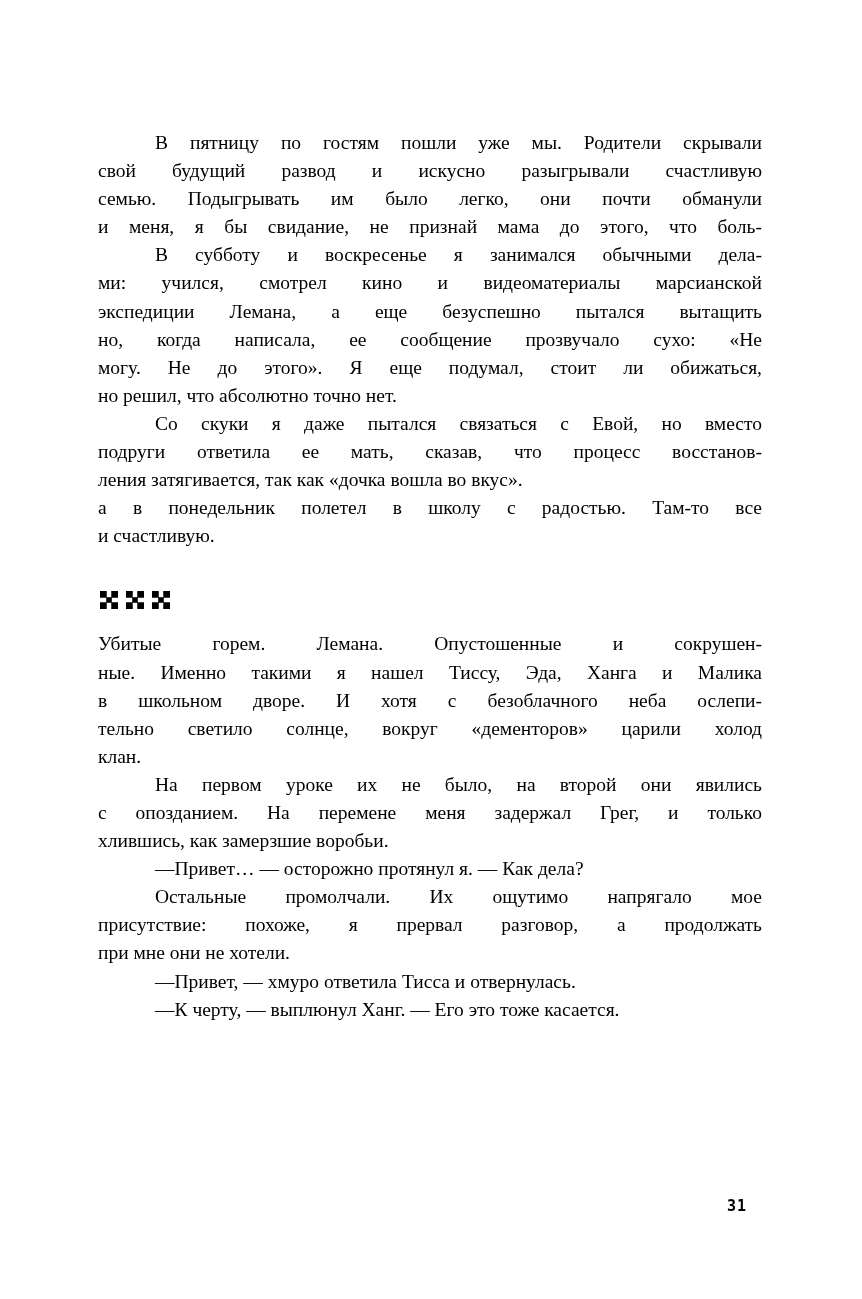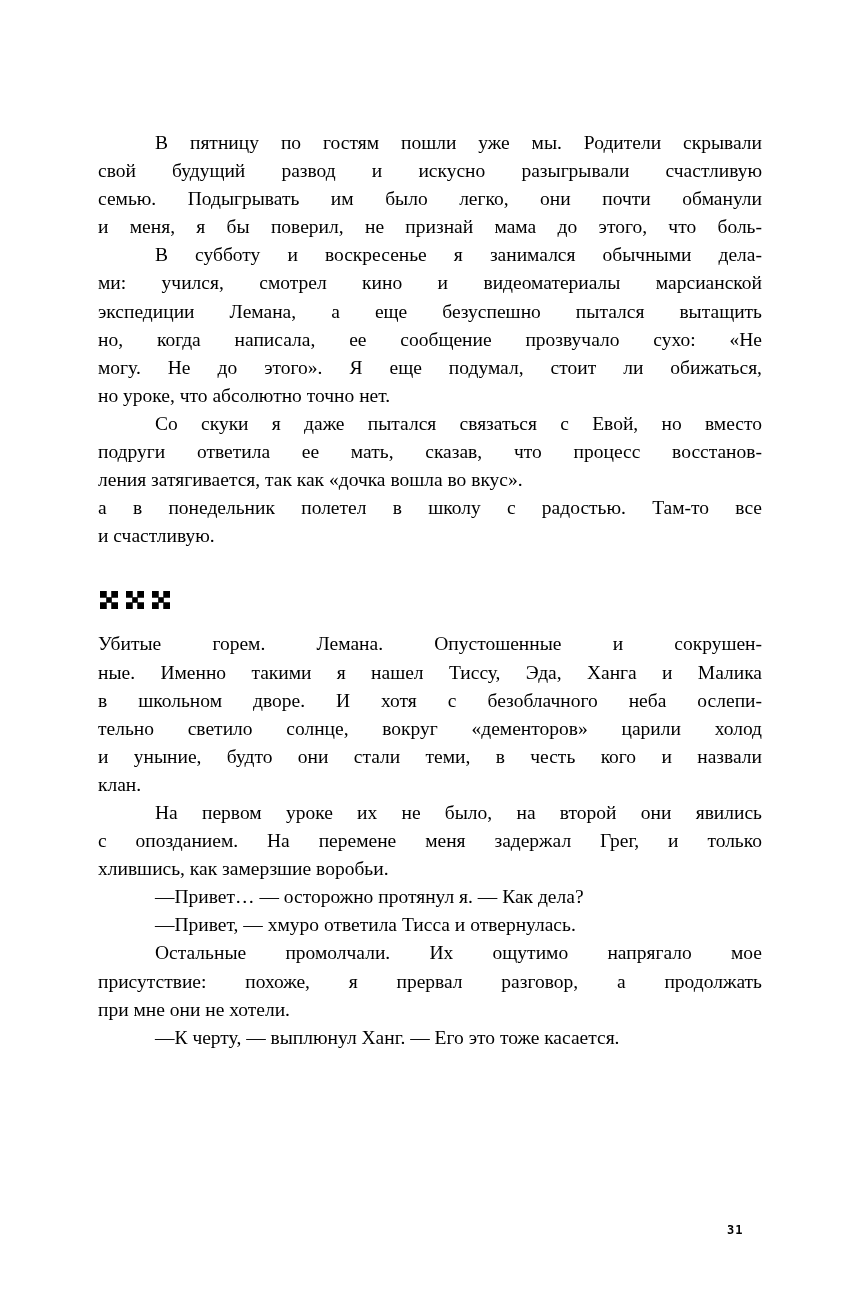--- a/index.html
+++ b/index.html
@@ -35,45 +35,44 @@
   }
   .ornament { display: inline-block; width: 18px; height: 18px; }
   .ornament svg { display: block; }
   .page-number {
     position: absolute;
     left: 727px;
     top: 1197px;
     color: #000000;
     font-family: "DejaVu Sans Mono", monospace;
     font-weight: bold;
-    font-size: 12px;
+    font-size: 15px;
     line-height: 18px;
     letter-spacing: 1px;
-    margin-top: 24px;
   }
 </style>
 </head>
 <body>
 
 <div class="page">
   <div class="text-block">
     <div>
         <div>
           <div class="line indent">В пятницу по гостям пошли уже мы. Родители скрывали</div>
           <div class="line">свой будущий развод и искусно разыгрывали счастливую</div>
           <div class="line">семью. Подыгрывать им было легко, они почти обманули</div>
-          <div class="line">и меня, я бы поверил, не признай мама до этого, что боль-</div>
+          <div class="line">и меня, я бы свидание, не признай мама до этого, что боль-</div>
         </div>
         <div>
           <div class="line indent">В субботу и воскресенье я занимался обычными дела-</div>
           <div class="line">ми: учился, смотрел кино и видеоматериалы марсианской</div>
           <div class="line">экспедиции Лемана, а еще безуспешно пытался вытащить</div>
           <div class="line">но, когда написала, ее сообщение прозвучало сухо: «Не</div>
           <div class="line">могу. Не до этого». Я еще подумал, стоит ли обижаться,</div>
-          <div class="line last">но уроке, что абсолютно точно нет.</div>
+          <div class="line last">но решил, что абсолютно точно нет.</div>
         </div>
         <div>
           <div class="line indent">Со скуки я даже пытался связаться с Евой, но вместо</div>
           <div class="line">подруги ответила ее мать, сказав, что процесс восстанов-</div>
           <div class="line last">ления затягивается, так как «дочка вошла во вкус».</div>
         </div>
         <div>
           <div class="line">а в понедельник полетел в школу с радостью. Там-то все</div>
           <div class="line last">и счастливую.</div>
         </div>
@@ -106,38 +105,37 @@
             <rect x="5.5" y="5.5" width="5" height="5"></rect>
           </svg>
         </span>
       </div>
     <div>
         <div>
           <div class="line">Убитые горем. Лемана. Опустошенные и сокрушен-</div>
           <div class="line">ные. Именно такими я нашел Тиссу, Эда, Ханга и Малика</div>
           <div class="line">в школьном дворе. И хотя с безоблачного неба ослепи-</div>
           <div class="line">тельно светило солнце, вокруг «дементоров» царили холод</div>
-          <div class="line">и уныние, будто они стали теми, в честь кого и назвали</div>
           <div class="line last">клан.</div>
         </div>
         <div>
           <div class="line indent">На первом уроке их не было, на второй они явились</div>
           <div class="line">с опозданием. На перемене меня задержал Грег, и только</div>
           <div class="line last">хлившись, как замерзшие воробьи.</div>
         </div>
         <div>
           <div class="line indent last">—Привет… — осторожно протянул я. — Как дела?</div>
         </div>
         <div>
-          <div class="line indent last">—Привет, — хмуро ответила Тисса и отвернулась.</div>
-        </div>
-        <div>
           <div class="line indent">Остальные промолчали. Их ощутимо напрягало мое</div>
           <div class="line">присутствие: похоже, я прервал разговор, а продолжать</div>
           <div class="line last">при мне они не хотели.</div>
+        </div>
+        <div>
+          <div class="line indent last">—Привет, — хмуро ответила Тисса и отвернулась.</div>
         </div>
         <div>
           <div class="line indent last">—К черту, — выплюнул Ханг. — Его это тоже касается.</div>
         </div>
       </div>
   </div>
   <div class="page-number">31</div>
 </div>
 
 </body></html>

